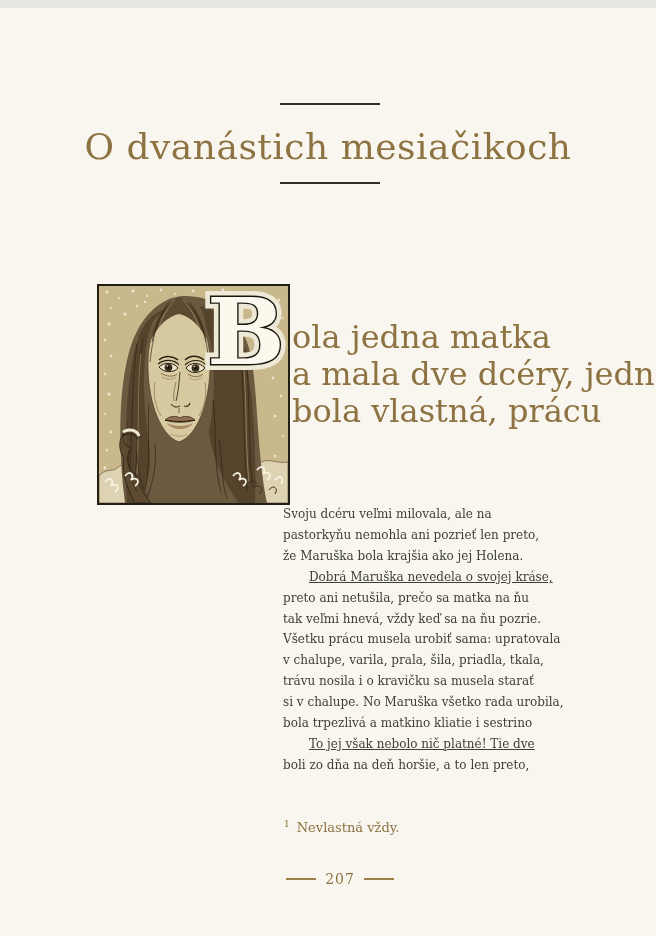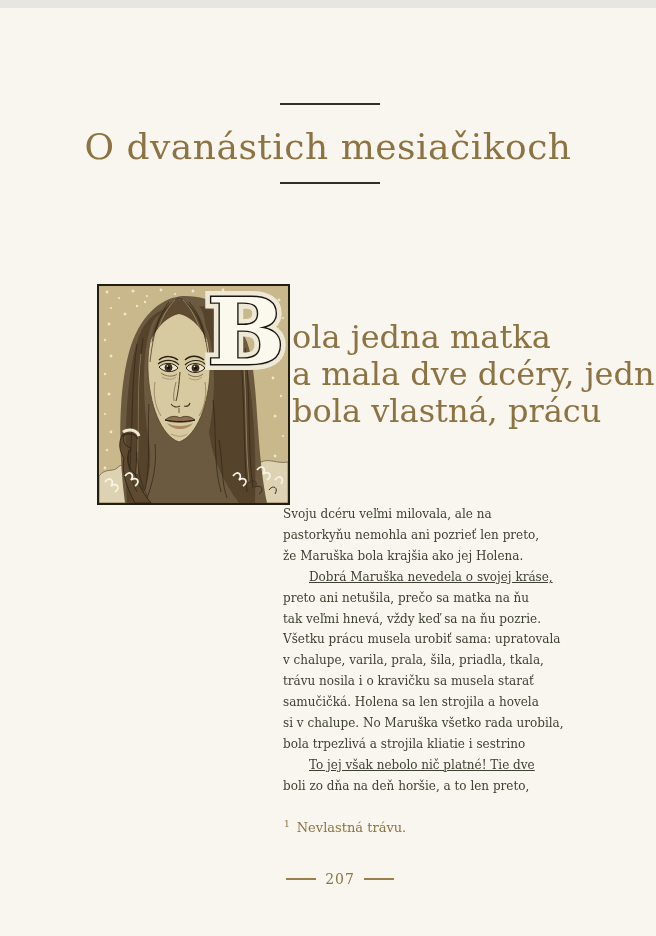--- a/index.html
+++ b/index.html
@@ -218,29 +218,28 @@
   <div class="body-text">
       <div class="body-line">Svoju dcéru veľmi milovala, ale na</div>
       <div class="body-line">pastorkyňu nemohla ani pozrieť len preto,</div>
       <div class="body-line">že Maruška bola krajšia ako jej Holena.</div>
       <div class="body-line indent">Dobrá Maruška nevedela o svojej kráse,</div>
       <div class="body-line">preto ani netušila, prečo sa matka na ňu</div>
       <div class="body-line">tak veľmi hnevá, vždy keď sa na ňu pozrie.</div>
       <div class="body-line">Všetku prácu musela urobiť sama: upratovala</div>
       <div class="body-line">v chalupe, varila, prala, šila, priadla, tkala,</div>
       <div class="body-line">trávu nosila i o kravičku sa musela starať</div>
-      <div class="body-line">samučičká. Holena sa len strojila a hovela</div>
       <div class="body-line">si v chalupe. No Maruška všetko rada urobila,</div>
-      <div class="body-line">bola trpezlivá a strojila kliatie i sestrino</div>
+      <div class="body-line">bola trpezlivá a matkino kliatie i sestrino</div>
       <div class="body-line indent">To jej však nebolo nič platné! Tie dve</div>
       <div class="body-line">boli zo dňa na deň horšie, a to len preto,</div>
     </div>
 
   <div class="footnote">
-    <span class="fn-marker">1</span><span class="fn-text">Nevlastná trávu.</span>
+    <span class="fn-marker">1</span><span class="fn-text">Nevlastná vždy.</span>
   </div>
 
   <div class="footer">
     <span class="footer-rule"></span>
     <span class="page-number">207</span>
     <span class="footer-rule"></span>
   </div>
 
 </div>
 

